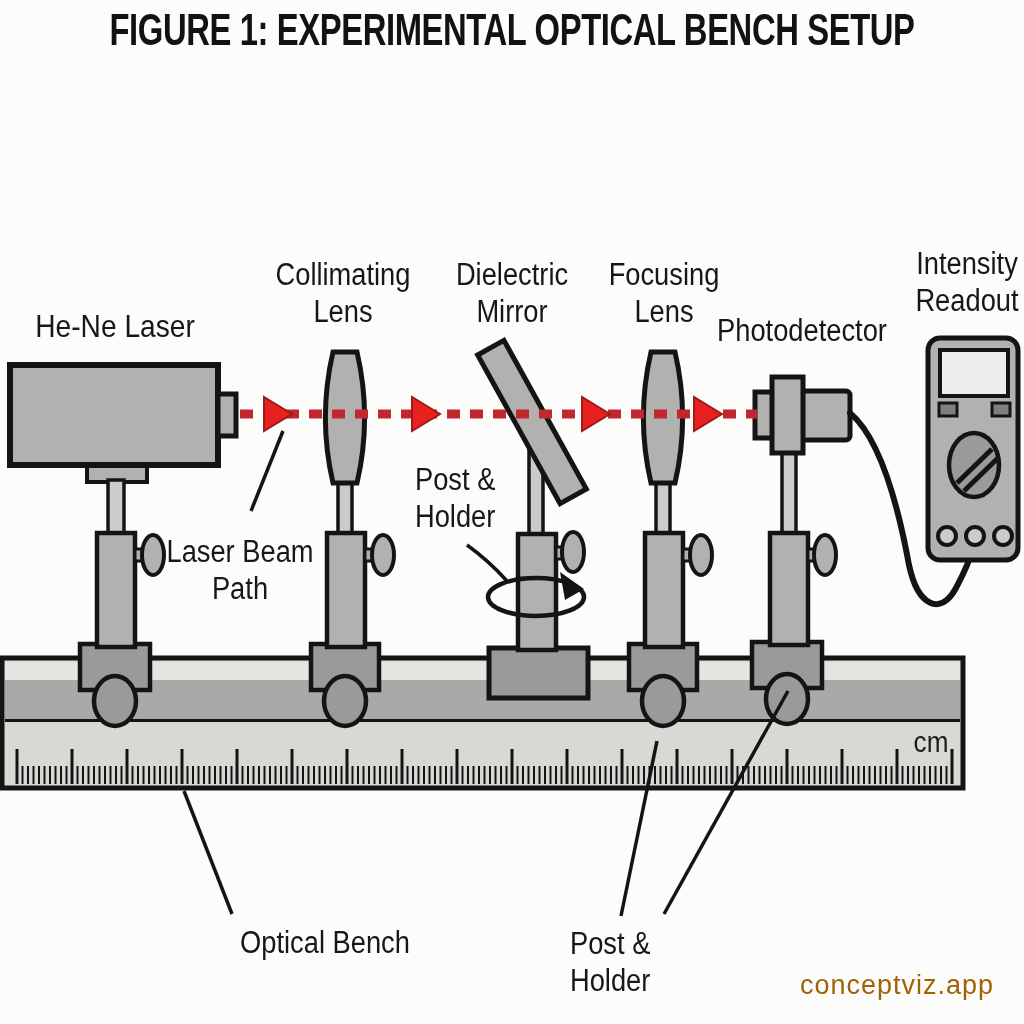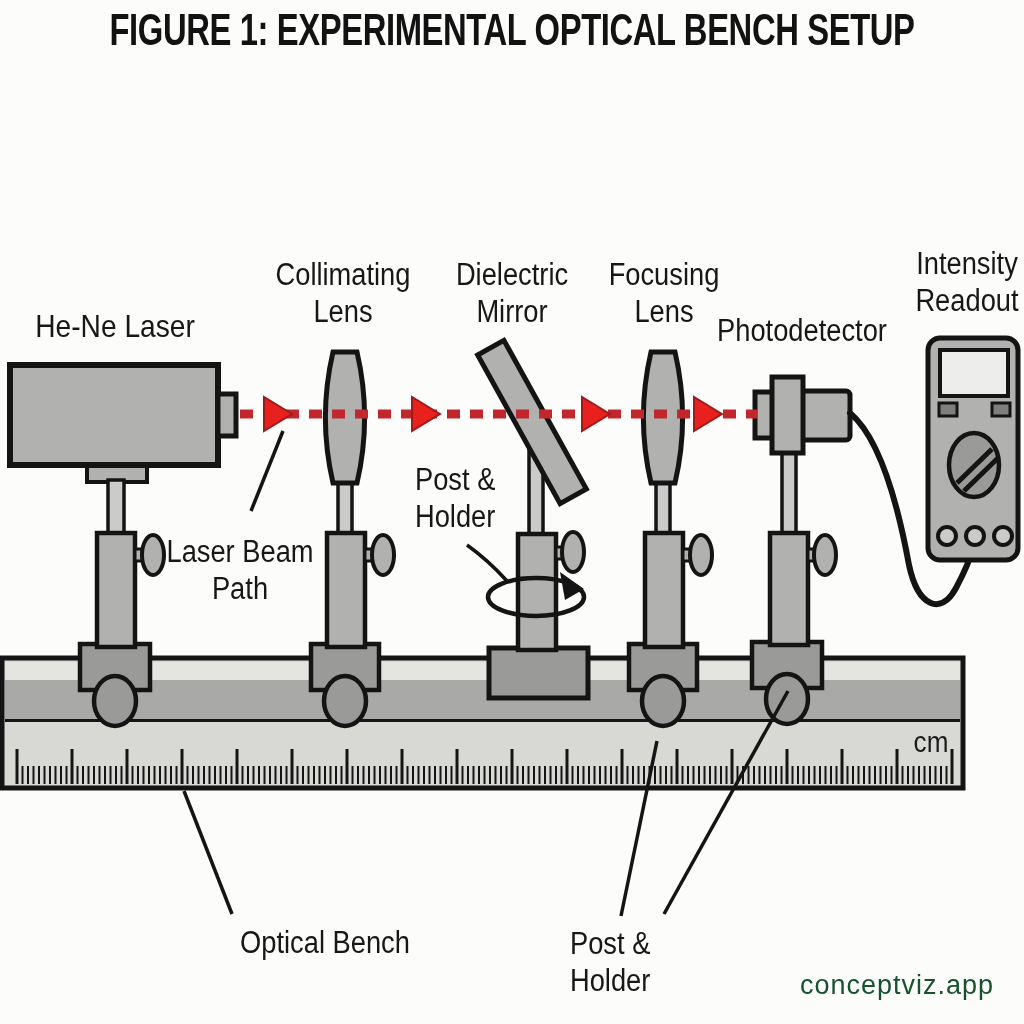--- a/index.html
+++ b/index.html
@@ -10,21 +10,21 @@
   .title{position:absolute;left:512px;top:6px;transform:translateX(-50%);white-space:nowrap;}
   .title span{display:inline-block;transform:scale(0.80,1.06);transform-origin:center top;
               font-size:41px;font-weight:bold;letter-spacing:-0.5px;color:#121212;}
 
   .lbl{position:absolute;color:#171717;font-size:31px;line-height:37px;white-space:nowrap;}
   .lbl span{display:block;}
   .lbl.c{text-align:center;transform:translateX(-50%) scaleX(0.88);transform-origin:center top;}
   .lbl.l{text-align:left;transform:scaleX(0.88);transform-origin:left top;}
 
   .unit{position:absolute;font-size:29px;color:#1c1c1c;transform:translateX(-50%) scaleX(0.9);}
-  .watermark{position:absolute;right:30px;top:970px;font-size:27px;color:#14532d;
+  .watermark{position:absolute;right:30px;top:970px;font-size:27px;color:#a16207;
              letter-spacing:1px;text-shadow:1px 1px 0 rgba(255,255,255,0.9);}
 
   
   .outl{stroke:var(--outline,#141414);}
   .metal{fill:var(--metal,#b1b1b0);}
   .metal-dark{fill:var(--metal-dark,#9a9a99);}
   .metal-light{fill:var(--metal-light,#cbcbca);}
   .bench-face{fill:var(--bench-face,#d8d8d5);}
   .rail-light{fill:var(--bench-rail-light,#e4e4e1);}
   .rail-dark{fill:var(--bench-rail-dark,#a9a9a8);}

